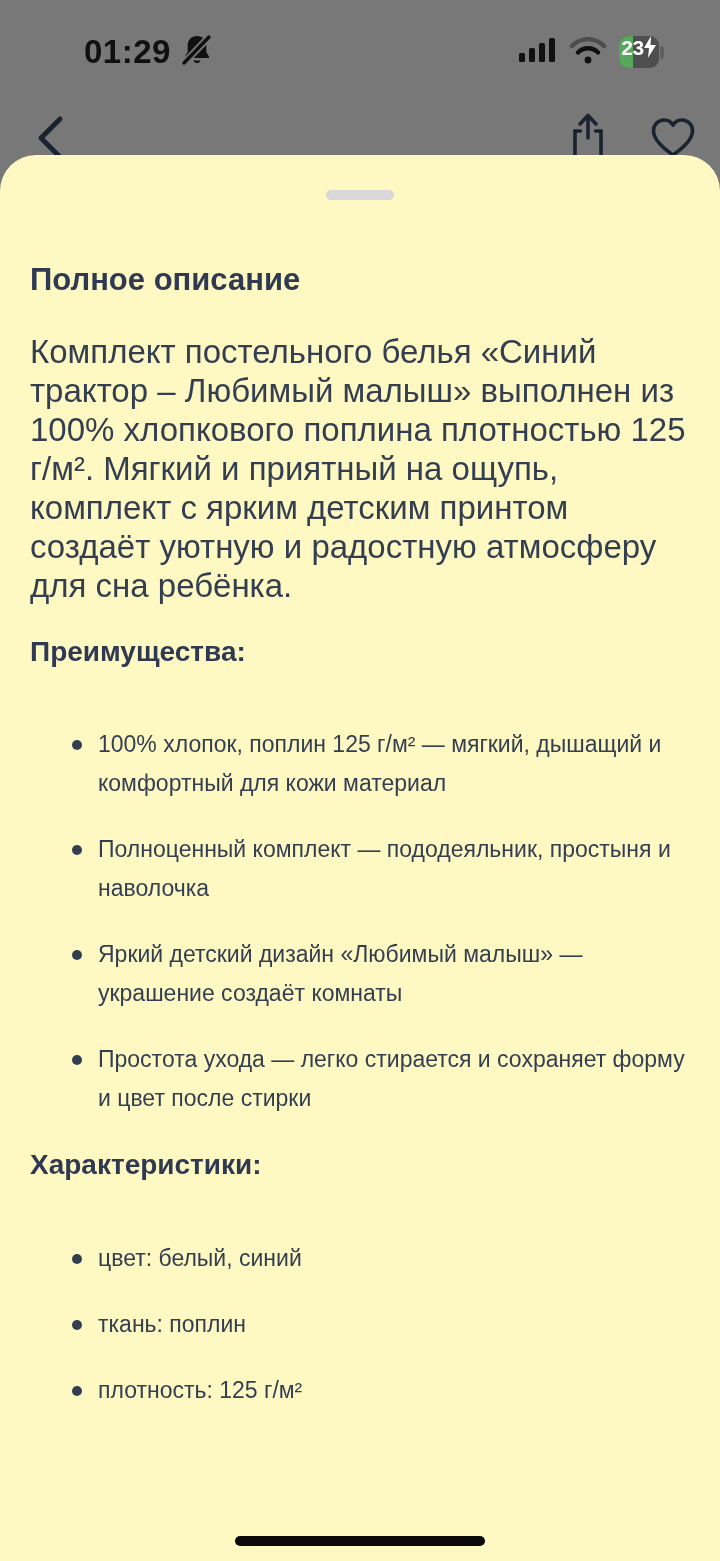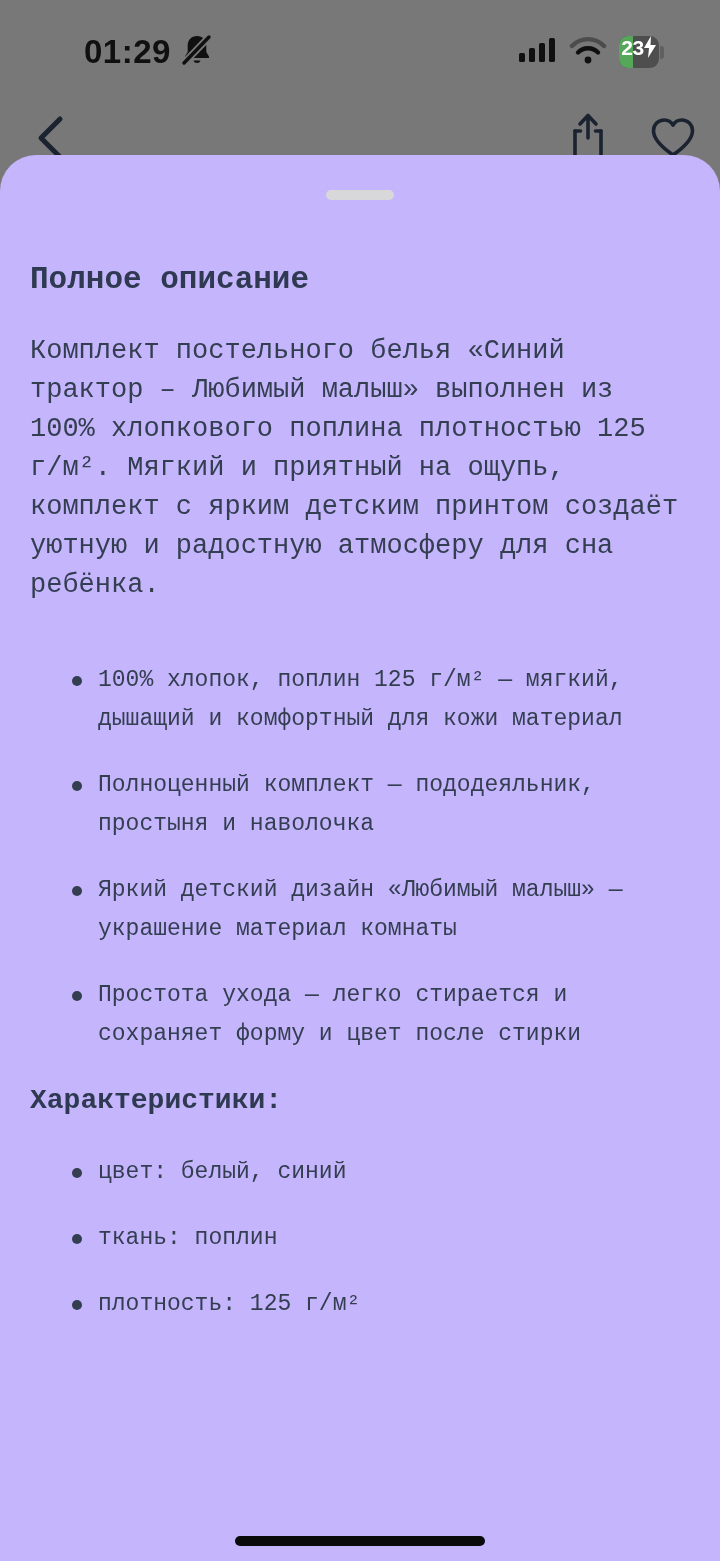--- a/index.html
+++ b/index.html
@@ -30,48 +30,48 @@
   .nav-bar{
     position:absolute;top:106px;left:0;right:0;height:64px;
     display:flex;align-items:center;justify-content:space-between;
     padding:0 24px 0 36px;box-sizing:border-box;z-index:1;
   }
   .nav-right{display:flex;align-items:center;gap:42px;}
   .icon-btn{display:flex;align-items:center;justify-content:center;background:none;border:none;padding:0;cursor:pointer;}
   
   .sheet{
     position:absolute;left:0;right:0;top:155px;bottom:0;
-    background:#c4b5fd;border-radius:36px 36px 0 0;z-index:3;font-family:Liberation Mono, monospace;
+    background:#fef9c3;border-radius:36px 36px 0 0;z-index:3;
   }
   .handle{
     width:68px;height:10px;border-radius:5px;background:#d8d8da;
     margin:35px auto 0 auto;
   }
   .clip{height:1280px;overflow:hidden;padding:0 30px;box-sizing:border-box;}
   .sheet-title{
     margin:62px 0 0 0;font-size:31px;line-height:36px;font-weight:800;color:#2f3a52;
   }
   .sheet-desc{
-    margin:34px 0 0 0;font-size:27px;line-height:39px;color:#333e50;font-weight:400;
+    margin:34px 0 0 0;font-size:33px;line-height:39px;color:#333e50;font-weight:400;
   }
   .section-title{
     margin:30px 0 0 0;font-size:28px;line-height:34px;font-weight:800;color:#2f3a52;
   }
   ul.bullets{
     list-style:none;margin:56px 0 0 42px;padding:0;
   }
   ul.bullets li{
     position:relative;padding-left:26px;margin:0 0 27px 0;
     font-size:23px;line-height:39px;color:#333e50;
   }
   ul.bullets li::before{
     content:"";position:absolute;left:0;top:15px;width:10px;height:10px;
     border-radius:50%;background:#333e50;
   }
-  ul.bullets.chars{margin-top:35px;}
+  ul.bullets.chars{margin-top:57px;}
   
   .home-indicator{
     position:absolute;left:50%;transform:translateX(-50%);
     top:1536px;width:250px;height:10px;border-radius:5px;background:#0a0a0a;z-index:5;
   }
 </style>
 </head>
 <body>
 
 <div class="screen">
@@ -139,24 +139,25 @@
         </svg>
       </button>
     </div>
   </div>
 
   <div class="sheet">
     <div class="handle"></div>
     <div class="clip">
       <h1 class="sheet-title">Полное описание</h1>
       <p class="sheet-desc">Комплект постельного белья «Синий трактор – Любимый малыш» выполнен из 100% хлопкового поплина плотностью 125 г/м². Мягкий и приятный на ощупь, комплект с ярким детским принтом создаёт уютную и радостную атмосферу для сна ребёнка.</p>
+      <h2 class="section-title">Преимущества:</h2>
       <ul class="bullets">
           <li>100% хлопок, поплин 125 г/м² — мягкий, дышащий и комфортный для кожи материал</li>
           <li>Полноценный комплект — пододеяльник, простыня и наволочка</li>
-          <li>Яркий детский дизайн «Любимый малыш» — украшение материал комнаты</li>
+          <li>Яркий детский дизайн «Любимый малыш» — украшение создаёт комнаты</li>
           <li>Простота ухода — легко стирается и сохраняет форму и цвет после стирки</li>
         </ul>
       <h2 class="section-title">Характеристики:</h2>
       <ul class="bullets chars">
           <li>цвет: белый, синий</li>
           <li>ткань: поплин</li>
           <li>плотность: 125 г/м²</li>
         </ul>
     </div>
   </div>

